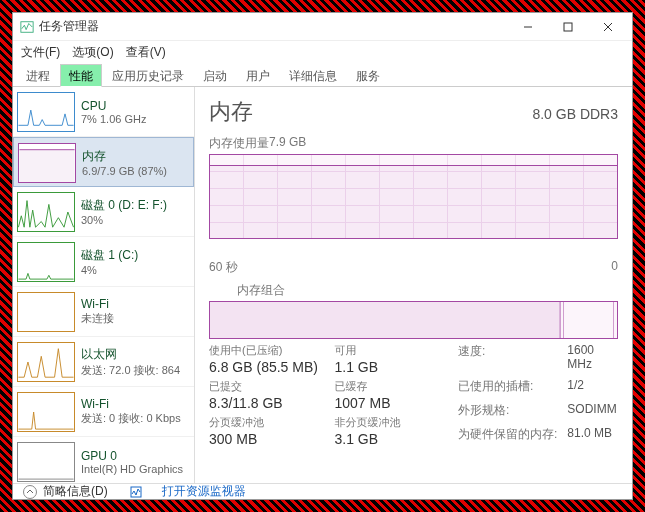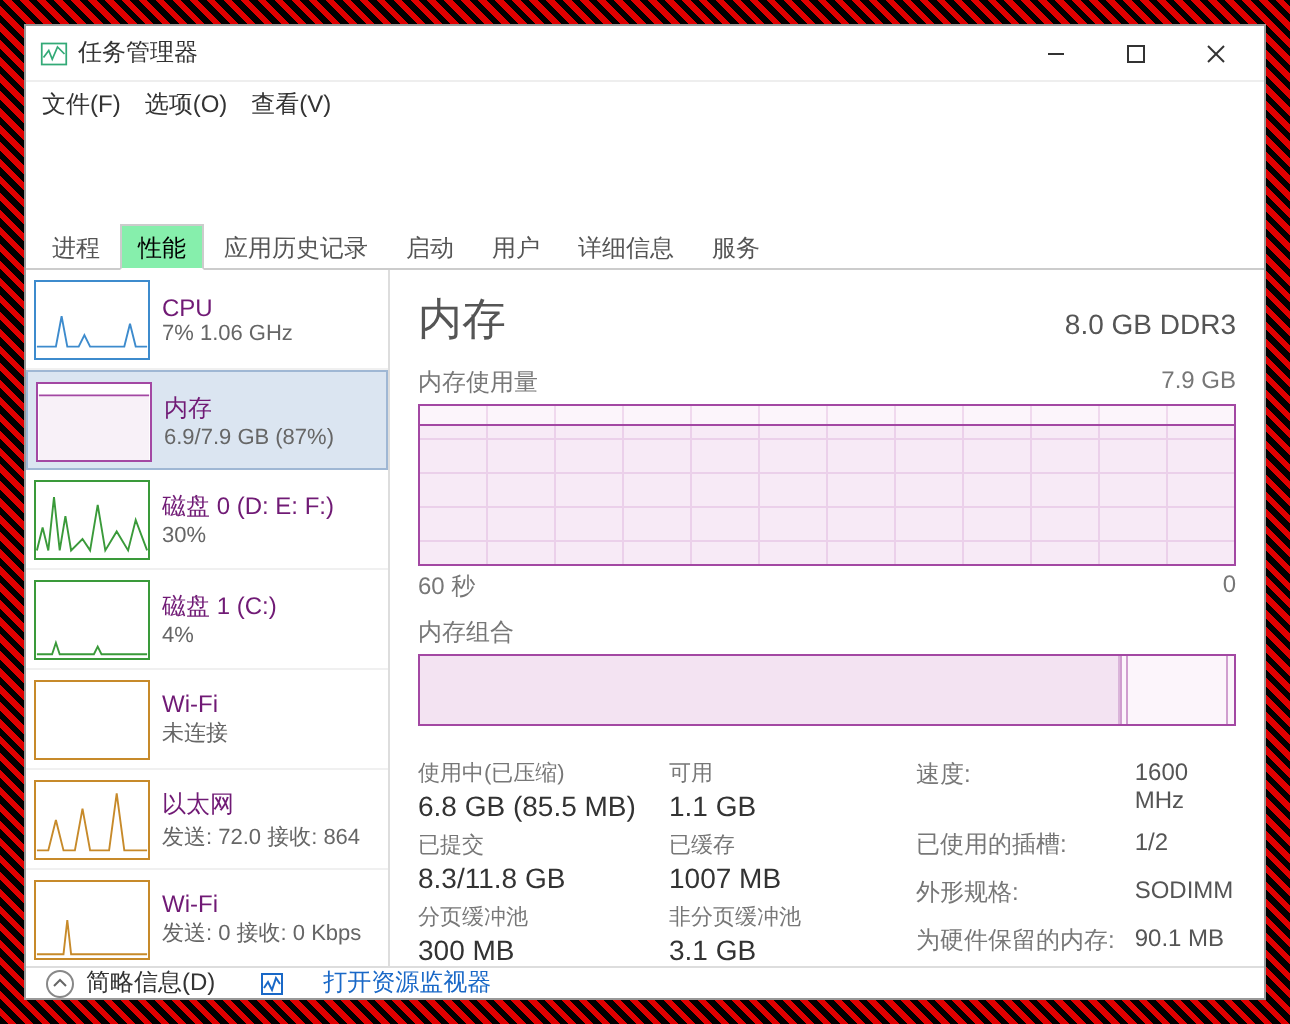--- a/index.html
+++ b/index.html
@@ -29,61 +29,61 @@
       width: 16px; height: 16px; display: flex; align-items: center; justify-content: center;
     }
     .title-text { flex: 1; margin-left: 4px; color: #333; font-size: 12px; }
     .win-controls { display: flex; }
     .win-btn { width: 40px; height: 26px; display:flex; align-items:center; justify-content:center; color:#555; }
     .menubar {
       height: 22px; display:flex; align-items:center; padding: 0 2px;
     }
     .menu-item { padding: 2px 6px; color:#333; font-size:12px; }
     .tabs {
-      height: 24px; display:flex; border-bottom: 1px solid #ccc; padding-left: 4px; margin-top: 48px;
+      height: 24px; display:flex; border-bottom: 1px solid #ccc; padding-left: 4px;
     }
     .tab {
       padding: 3px 8px; border: 1px solid transparent; color:#555;
       margin-right: 1px; position:relative; top:1px;
     }
     .tab.active {
       border: 1px solid #ccc; border-bottom: 1px solid #fff; background:#86efac; color:#000;
     }
     .content { flex:1; display:flex; overflow:hidden; }
     .sidebar { width: 182px; border-right:1px solid #ddd; overflow-y:auto; }
     .side-item { display:flex; height:50px; padding:5px 4px; border-bottom:1px solid #f0f0f0; }
     .side-item.selected { background:#dbe5f1; border:1px solid #9fb7d4; }
     .thumb { width:58px; height:40px; border:1px solid #999; background:#fff; margin-right:6px; position:relative; }
     .sparkline { width:100%; height:100%; }
     .side-label { display:flex; flex-direction:column; justify-content:center; overflow:hidden; }
-    .side-name { color:#701a75; font-size:12px; white-space:nowrap; }
+    .side-name { color:#14532d; font-size:12px; white-space:nowrap; }
     .side-sub { color:#666; font-size:11px; white-space:nowrap; }
     .sidebar::-webkit-scrollbar { width:16px; }
     .sidebar::-webkit-scrollbar-thumb { background:#ccc; }
     .sidebar::-webkit-scrollbar-track { background:#f0f0f0; }
 
     .main { flex:1; padding:10px 14px 0 14px; display:flex; flex-direction:column; overflow:hidden; }
     .main-head { display:flex; justify-content:space-between; align-items:baseline; }
     .main-title { font-size:22px; font-weight:400; color:#555; }
     .main-subtitle { font-size:14px; color:#555; }
-    .chart-label-row { display:flex; justify-content:space-between; color:#777; font-size:11px; margin-top:8px;gap:47px; }
+    .chart-label-row { display:flex; color:#777; font-size:11px; margin-top:8px; }
     .chart { border:1px solid #a348a3; height:85px; margin-top:2px; background:
       repeating-linear-gradient(to right, transparent 0 33px, #f0d9ee 33px 34px),
       repeating-linear-gradient(to bottom, transparent 0 16px, #f0d9ee 16px 17px),
       #fcf5fb;
       position:relative;
     }
     .chart .line { position:absolute; left:0; right:0; top:12%; height:1px; background:#a348a3; }
     .chart .fill { position:absolute; left:0; right:0; top:12%; bottom:0; background:rgba(163,72,163,0.06); }
-    .axis-row { display:flex; justify-content:space-between; color:#777; font-size:11px; margin-top:2px; }
+    .axis-row { display:flex; justify-content:space-between; color:#777; font-size:11px; margin-top:20px; }
     .chart2 { border:1px solid #a348a3; height:38px; margin-top:2px; background:#fcf5fb; position:relative; }
     .chart2 .used { position:absolute; left:0; top:0; bottom:0; width:86%; background:rgba(163,72,163,0.10); border-right:1px solid rgba(163,72,163,0.3); }
     .chart2 .mark { position:absolute; top:0; bottom:0; width:1px; background:rgba(163,72,163,0.5); }
 
-    .stats { display:flex; margin-top:16px; gap:8px; }
+    .stats { display:flex; margin-top:4px; gap:8px; }
     .stats-left { flex:1; display:grid; grid-template-columns: 1fr 1fr; column-gap:10px; row-gap:4px; }
     .stat-label { color:#777; font-size:11px; }
     .stat-val-big { color:#333; font-size:14px; margin-top:1px; }
     .stats-right { width:160px; display:grid; grid-template-columns: auto 1fr; column-gap:10px; row-gap:3px; font-size:11px; color:#555; }
     .stats-right .lbl { color:#777; }
 
     .footer { height:16px; border-top:1px solid #ddd; display:flex; align-items:center; padding:0 10px; gap:6px; }
     .chevron { width:14px; height:14px; border:1px solid #888; border-radius:50%; display:flex; align-items:center; justify-content:center; font-size:9px; color:#666; }
     .footer .link { color:#1968c7; display:flex; align-items:center; gap:20px; }
     .rm-icon { width:12px; height:12px; }
@@ -221,21 +221,21 @@
         <span>7.9 GB</span>
       </div>
       <div class="chart">
         <div class="fill"></div>
         <div class="line"></div>
       </div>
       <div class="axis-row">
         <span>60 秒</span>
         <span>0</span>
       </div>
-      <div class="chart-label-row" style="margin-top:6px;">
+      <div class="chart-label-row" style="margin-top:6px;margin-left:28px;">
         <span>内存组合</span>
       </div>
       <div class="chart2">
         <div class="used"></div>
         <div class="mark" style="left:86%;"></div>
         <div class="mark" style="left:86.8%;"></div>
         <div class="mark" style="left:99%;"></div>
       </div>
 
       <div class="stats">
@@ -266,21 +266,21 @@
           </div>
         </div>
         <div class="stats-right">
           <span class="lbl">速度:</span>
           <span>1600 MHz</span>
           <span class="lbl">已使用的插槽:</span>
           <span>1/2</span>
           <span class="lbl">外形规格:</span>
           <span>SODIMM</span>
           <span class="lbl">为硬件保留的内存:</span>
-          <span>90.1 MB</span>
+          <span>81.0 MB</span>
         </div>
       </div>
     </div>
   </div>
 
   <div class="footer">
     <span class="chevron">
       <svg width="8" height="8">
           <path d="M1 5 L4 2 L7 5" stroke="#666" fill="none"></path>
         </svg>

